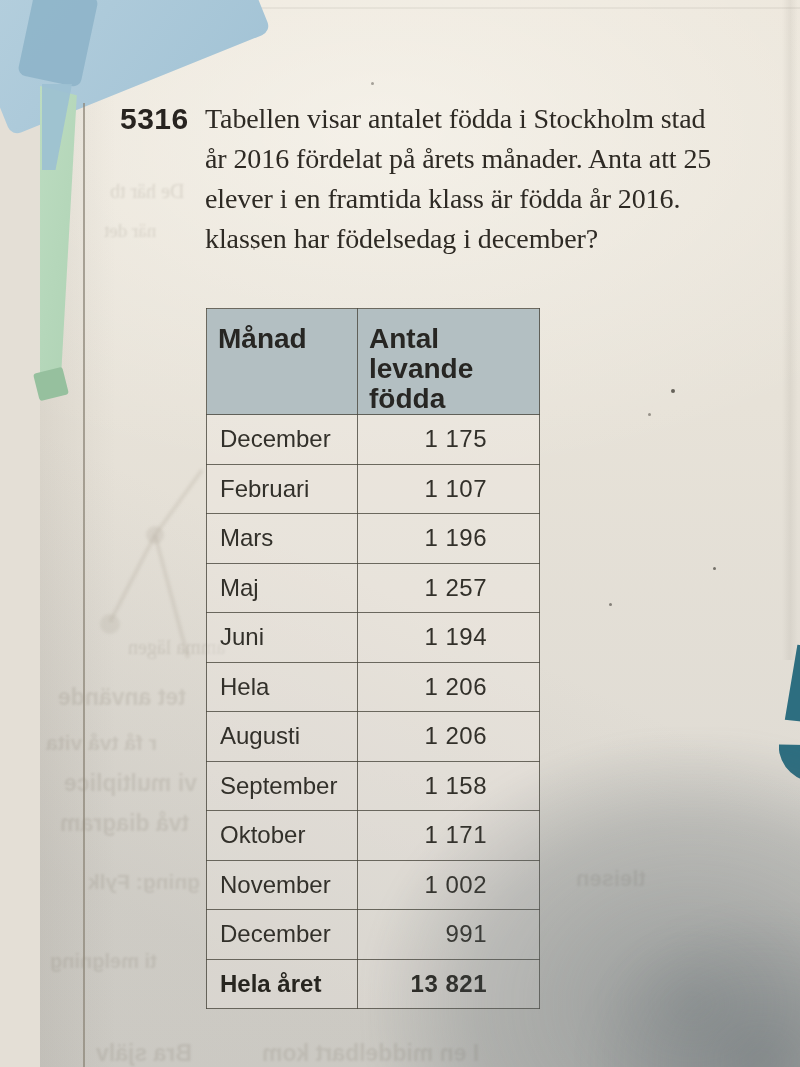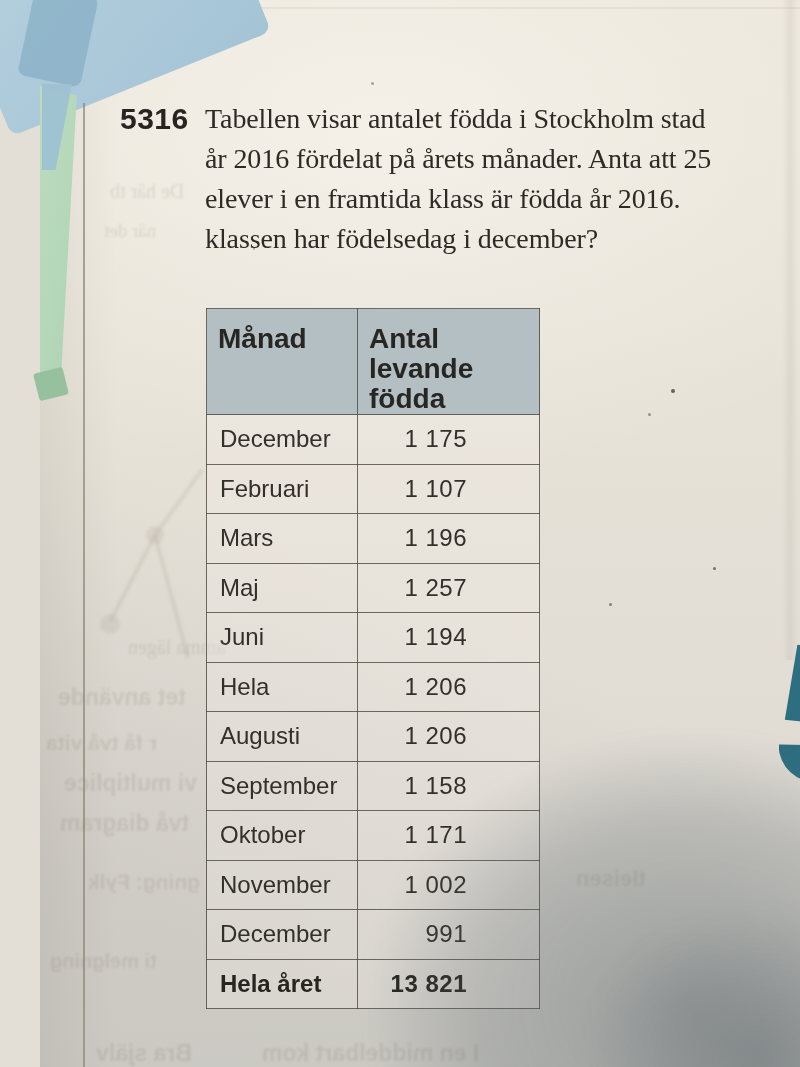--- a/index.html
+++ b/index.html
@@ -50,21 +50,21 @@
   
   table{position:absolute;left:166px;top:308px;border-collapse:collapse;
     font-family:"Liberation Sans",sans-serif;color:#32302a;}
   th,td{border:1.5px solid rgba(75,72,62,0.8);}
   th{background:#b3bfc2;height:77px;vertical-align:top;text-align:left;
     font-size:28px;font-weight:700;padding:15px 0 0 11px;line-height:30px;color:#272623;}
   th.col-month{width:139px;}
   th.col-value{width:170px;}
   td{height:46.5px;font-size:24px;background:rgba(240,236,228,0.35);}
   td.month{padding-left:13px;}
-  td.value{text-align:right;padding-right:72px;letter-spacing:.5px;}
+  td.value{text-align:right;padding-right:52px;letter-spacing:.5px;}
   tr.total td{font-weight:700;color:#27251f;}
 
   
   .bleed{position:absolute;transform:scaleX(-1);color:#6f6758;opacity:.15;
     filter:blur(1.2px);font-weight:700;white-space:nowrap;
     font-family:"Liberation Sans",sans-serif;}
   .bleed.serif{font-family:"Liberation Serif",serif;font-weight:400;opacity:.17;}
 
   
   .tree{position:absolute;left:30px;top:430px;filter:blur(1.6px);opacity:.55;}

